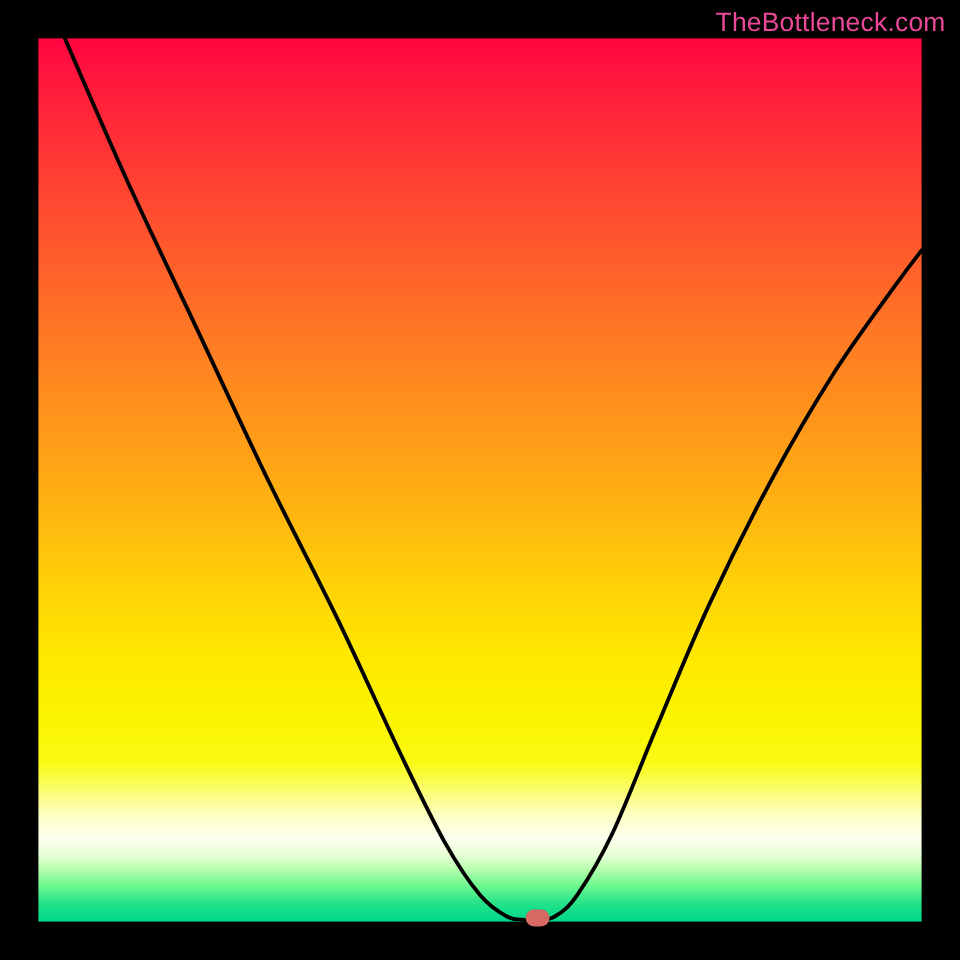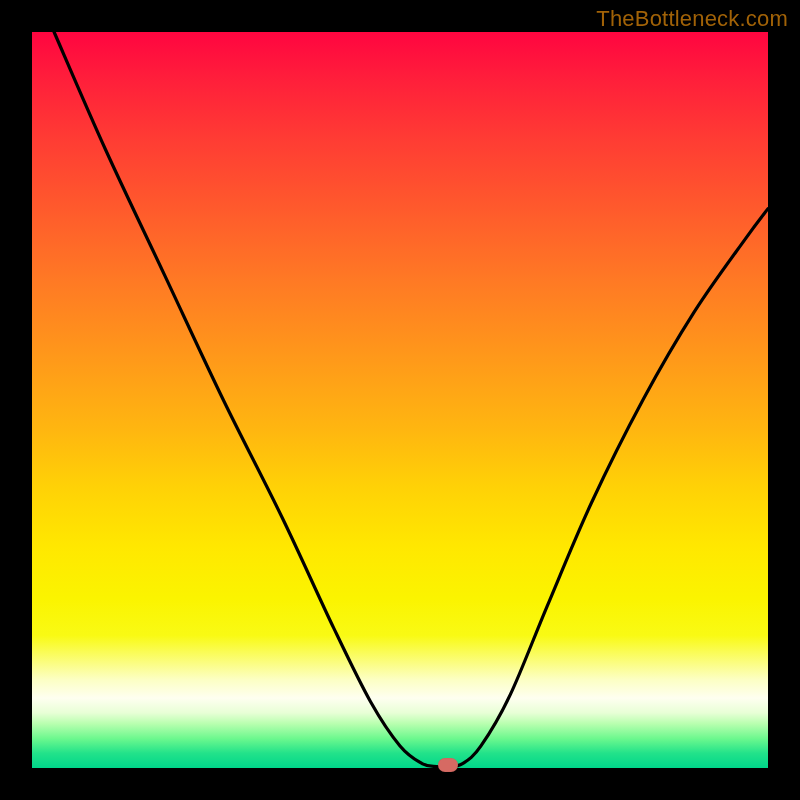--- a/index.html
+++ b/index.html
@@ -43,21 +43,21 @@
       #b8ffaf 94%,
       #6cf88e 96%,
       #22e28a 98%,
       #00d68a 100%
     );
   }
   .watermark {
     position: absolute;
     top: 6px;
     right: 12px;
-    color: #a16207;
+    color: #ec4899;
     font-size: 22px;
     letter-spacing: 0.2px;
     user-select: none;
   }
   svg.curve {
     position: absolute;
     left: 0;
     top: 0;
     width: 736px;
     height: 736px;

